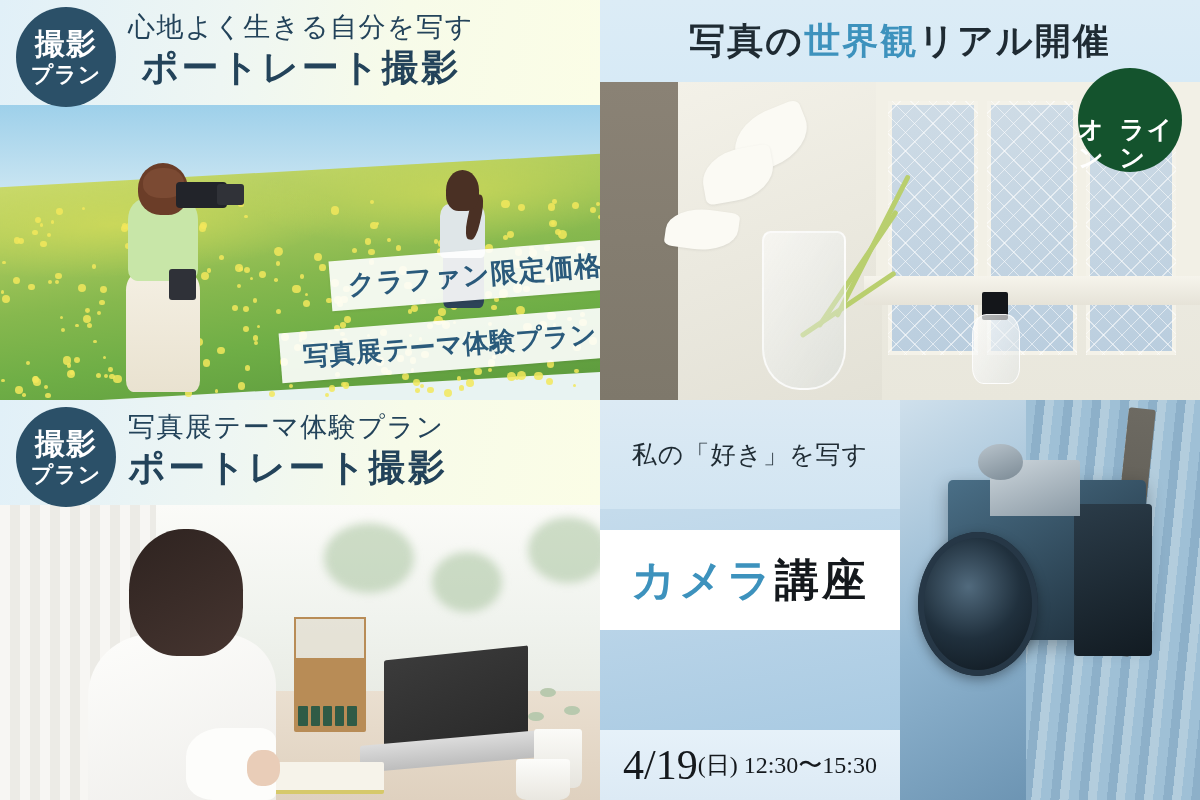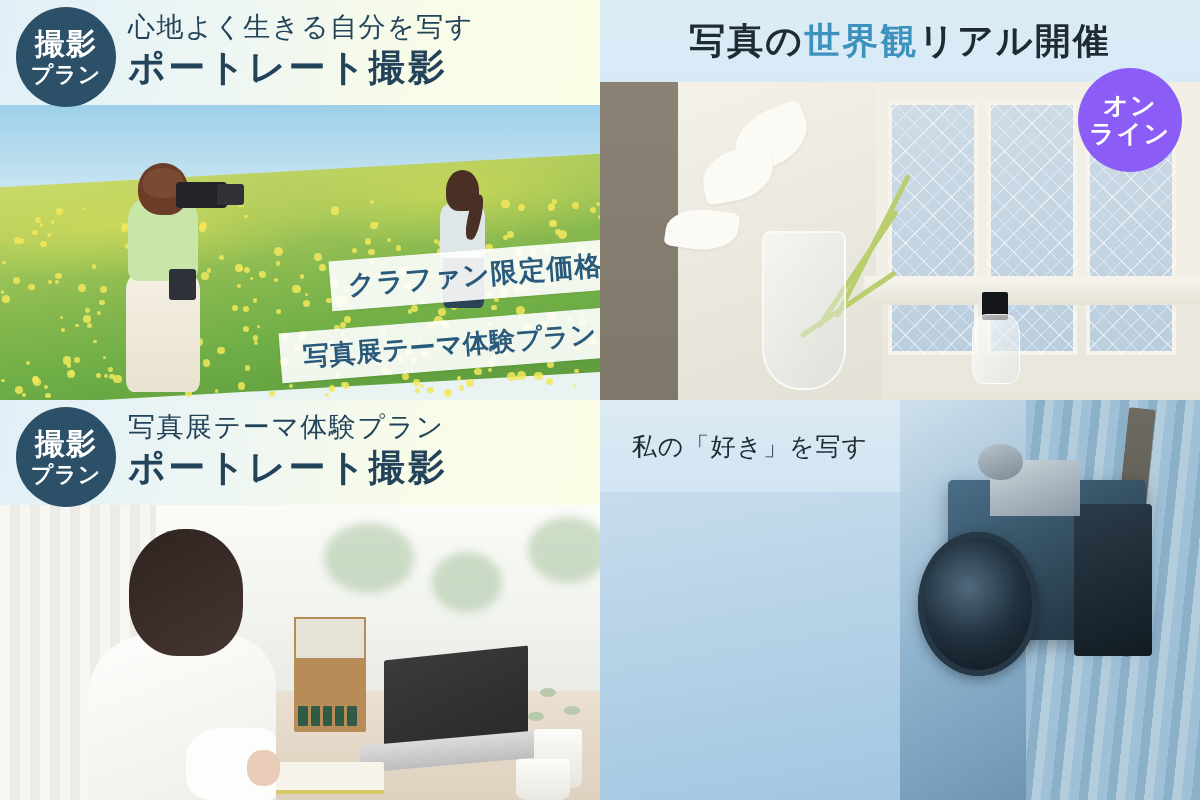--- a/index.html
+++ b/index.html
@@ -32,21 +32,21 @@
   }
   .plan-badge .l1 { font-size:30px; font-weight:700; letter-spacing:1px; }
   .plan-badge .l2 { font-size:22px; font-weight:700; margin-top:5px; letter-spacing:1px; }
 
   .hdr-txt { position:absolute; left:128px; top:12px; }
   .hdr-sub {
     font-size:27px; color:#23435a; letter-spacing:1.5px; line-height:1.15;
   }
   .hdr-main {
     font-size:37px; color:#23435a; font-weight:700; letter-spacing:2.5px;
-    line-height:1.18; margin-top:3px;
+    line-height:1.18; margin-top:3px;text-align:center;
   }
 
   
   .photo { position:absolute; left:0; top:105px; width:100%; height:295px; overflow:hidden; }
   .field-sky {
     position:absolute; inset:0;
     background:linear-gradient(180deg,#9ed0ea 0%,#bfe0f0 22%,#d8ecf5 38%,#e8f3f2 46%,#e8f3f2 100%);
   }
   .field-grass {
     position:absolute; left:-2%; top:28%; width:104%; height:74%;
@@ -138,22 +138,22 @@
     box-shadow:0 1px 3px rgba(0,0,0,.07); }
   .perfume { position:absolute; left:62%; top:73%; width:8%; height:22%;
     background:linear-gradient(120deg,rgba(255,255,255,.7),rgba(226,230,230,.55));
     border:1px solid rgba(255,255,255,.85); border-radius:30% 30% 24% 24%; }
   .perfume-cap { position:absolute; left:63.6%; top:66%; width:4.4%; height:9%;
     background:#14161a; border-radius:2px; }
 
   .online-badge {
     position:absolute; right:18px; top:68px;
     width:104px; height:104px; border-radius:50%;
-    background:#8b5cf6; color:#fff; z-index:8;
-    display:flex; flex-direction:column; align-items:center; justify-content:center;
+    background:#14532d; color:#fff; z-index:8;
+    display:flex; flex-direction:row; align-items:flex-end; justify-content:center;
     line-height:1.12;
   }
   .online-badge span { font-size:25px; font-weight:700; letter-spacing:1.5px; }
 
   
   .desk-scene { position:absolute; left:0; top:105px; width:100%; height:295px; overflow:hidden;
     background:linear-gradient(180deg,#f5f4f0 0%,#efece6 58%,#e2dbd0 100%); }
   .curtain { position:absolute; left:0; top:0; width:26%; height:100%;
     background:repeating-linear-gradient(90deg,#f7f6f3 0 10px,#ecebe6 10px 20px); }
   .bl-window { position:absolute; left:26%; top:0; width:74%; height:64%;
@@ -207,21 +207,21 @@
     background:linear-gradient(160deg,#cdd6dc,#8b9aa5); border-radius:3px 3px 0 0; }
   .cam-dial { position:absolute; left:26%; top:11%; width:15%; height:9%;
     background:linear-gradient(160deg,#b9c4cc,#7b8a95); border-radius:50%; }
   .cam-lens { position:absolute; left:6%; top:33%; width:40%; height:36%;
     background:radial-gradient(circle at 42% 38%, #516a7d 0%, #20303d 46%, #0b1218 100%);
     border-radius:50%; box-shadow:inset 0 0 0 6px #263746, 0 4px 12px rgba(0,0,0,.35); }
   .cam-strap { position:absolute; left:72%; top:2%; width:9%; height:62%;
     background:linear-gradient(180deg,#6d6a62,#55524b); transform:rotate(6deg); border-radius:3px; }
 
   .br-head {
-    position:absolute; left:0; top:0; width:50%; height:92px;
+    position:absolute; left:0; top:0; width:50%; height:109px;
     display:flex; align-items:center; justify-content:center; z-index:4;
     background:linear-gradient(180deg,#dceaf4 0%,#d2e5f2 100%);
   }
   .br-head .t { font-size:25px; color:#1f2b33; letter-spacing:1px; }
   .white-band {
     position:absolute; left:0; top:130px; width:50%; height:100px;
     background:#fff; z-index:4;
     display:flex; align-items:center; justify-content:center;
   }
   .white-band .t { font-size:44px; font-weight:700; letter-spacing:3px; color:#14181c; }
@@ -644,17 +644,24 @@
         <div class="cam-prism"></div>
         <div class="cam-dial"></div>
         <div class="cam-lens"></div>
       </div>
     </div>
 
     <div class="br-head">
       <div class="t">私の「好き」を写す</div>
     </div>
 
-
-
+    <div class="white-band">
+      <div class="t"><span class="accent">カメラ</span><span>講座</span></div>
+    </div>
+
+
+    <div class="date-band">
+      <span class="big">4/19</span>
+      <span class="small">(日) 12:30〜15:30</span>
+    </div>
   </div>
 
 </div>
 
 </body></html>

